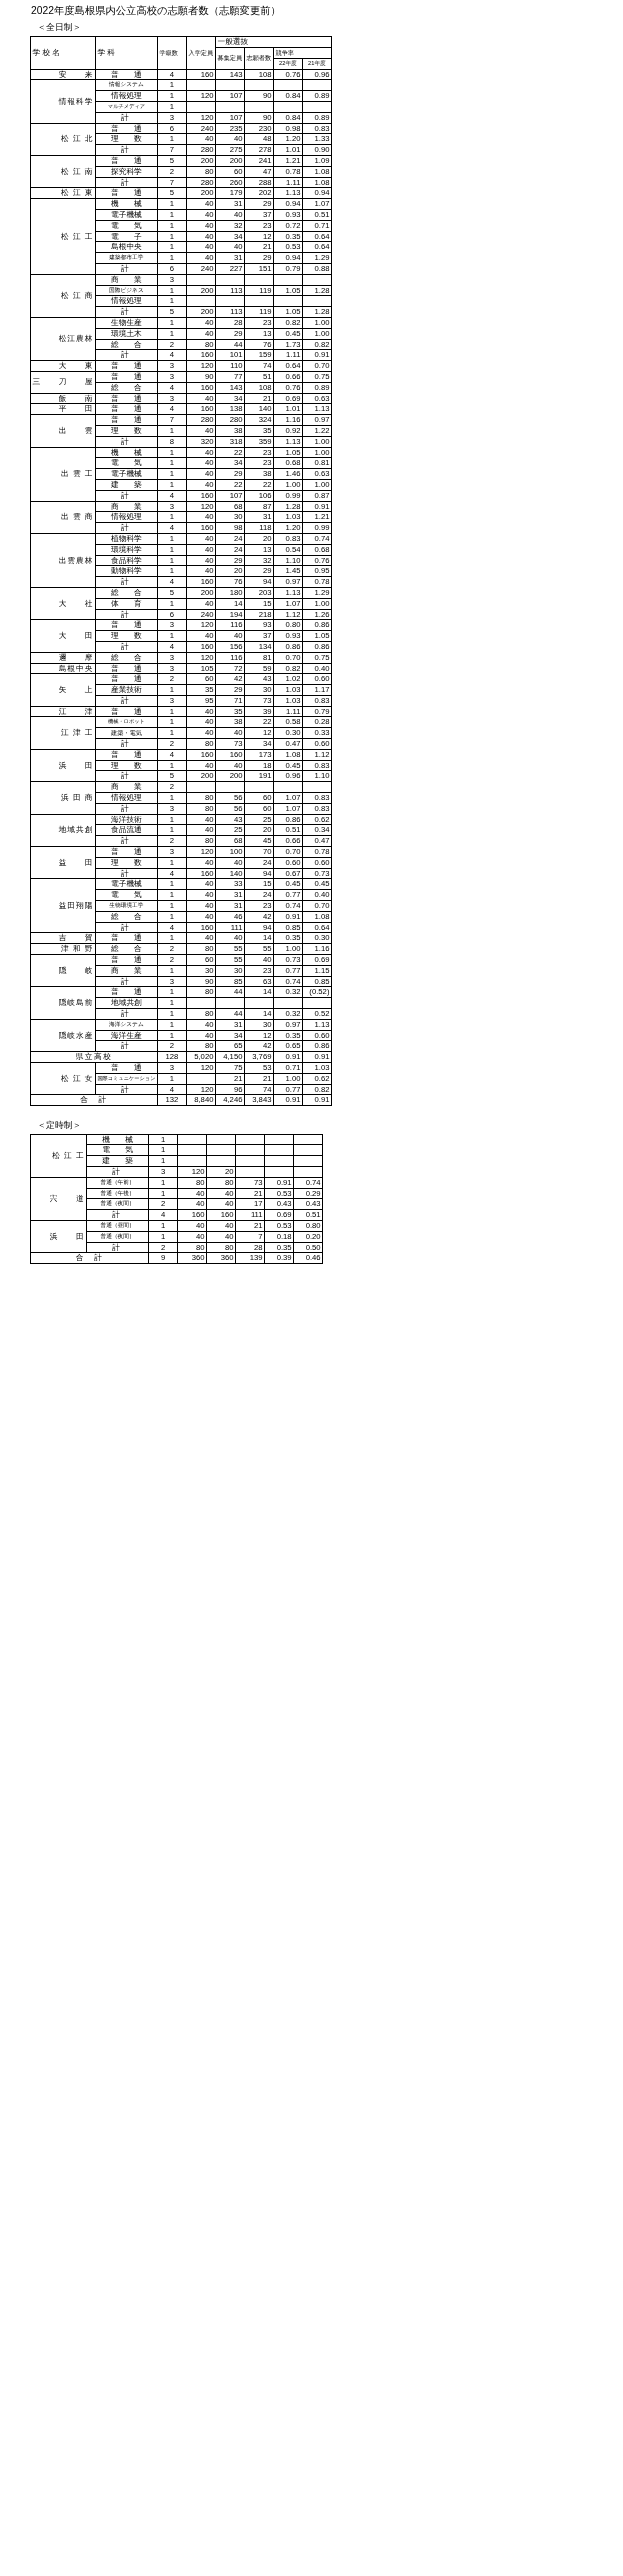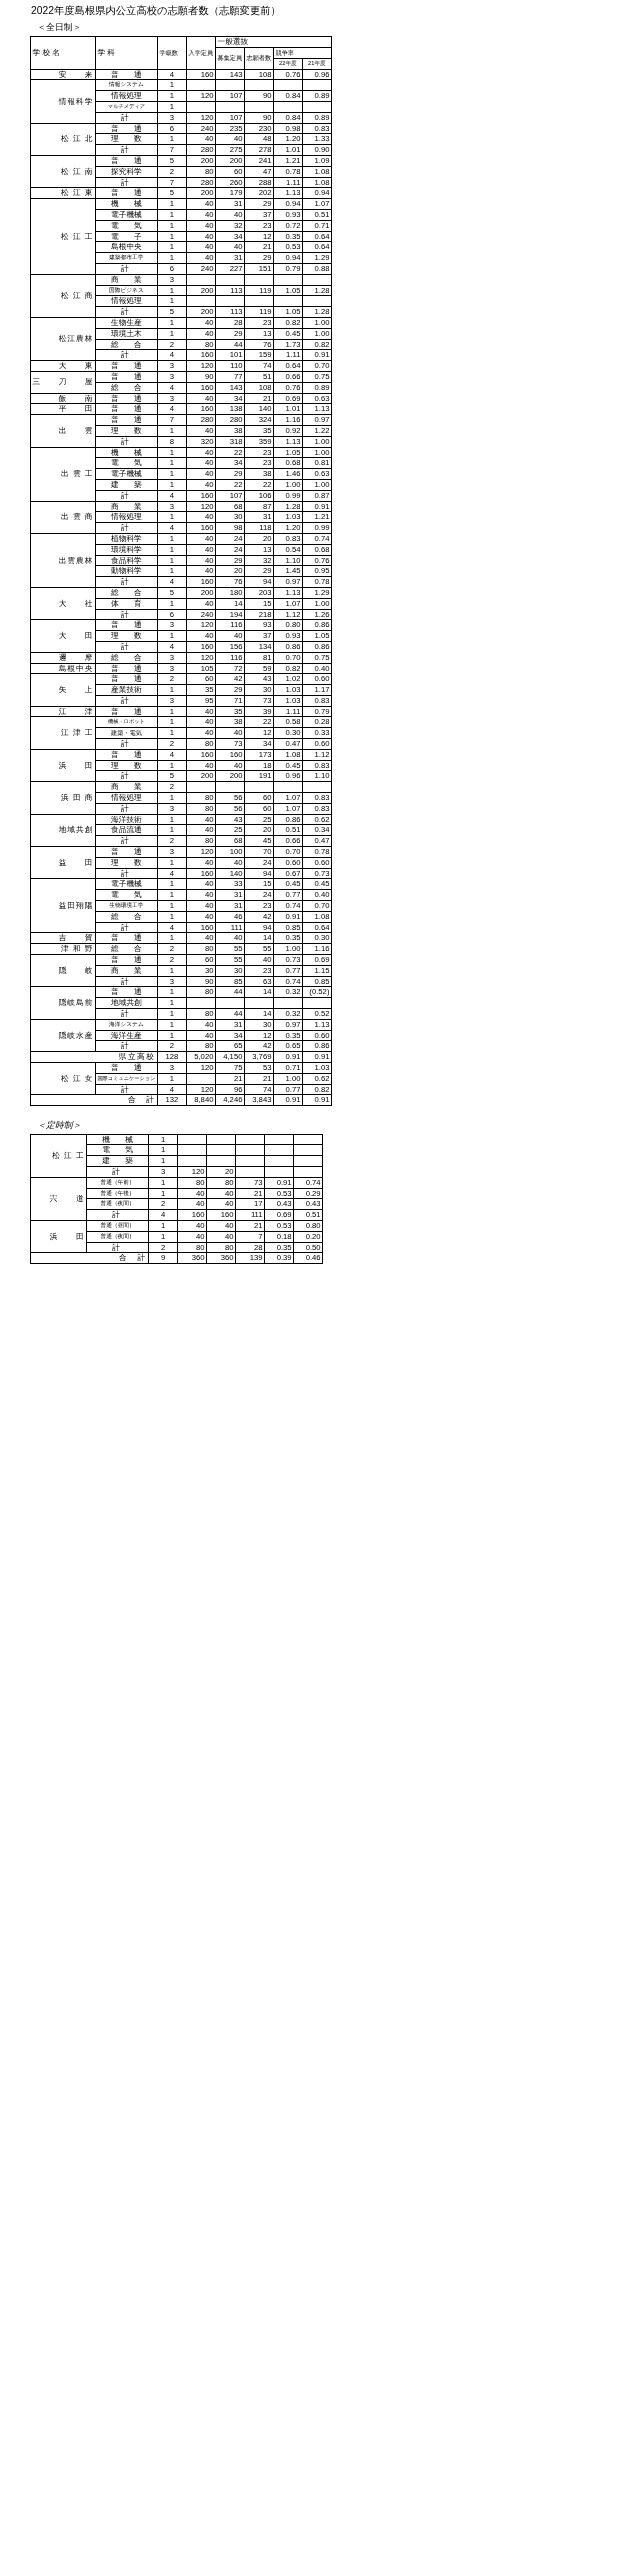--- a/index.html
+++ b/index.html
@@ -19,21 +19,20 @@
     margin: 1px 0 4.1px 1px;
     white-space: nowrap;
   }
   .section-label {
     font-size: 8.8px;
     margin: 3.1px 0 2.1px 7.2px;
   }
   .section-label-2 {
     font-size: 8.8px;
     margin: 13.4px 0 2.1px 7.2px;
-    font-style: italic;
   }
 
   table.grid {
     border-collapse: collapse;
     table-layout: fixed;
     font-size: 7.7px;
   }
   table.grid td, table.grid th {
     border: 0.5px solid #000000;
     padding: 0 1.5px;
@@ -47,21 +46,21 @@
   .r { text-align: right; }
 
   
   .hd { vertical-align: middle; font-size: 7.7px; }
   .hd-small { font-size: 5.7px; text-align: center; }
 
   
   .school { text-align: right; vertical-align: middle; letter-spacing: 1px; }
   .course { text-align: center; }
   .total-label { text-align: center; letter-spacing: 3.1px; }
-  .spread2 { letter-spacing: 1.5px; text-align: right; }
+  .spread2 { letter-spacing: 1.5px; }
   .tiny { font-size: 5.2px; }
   .tiny11 { font-size: 5.7px; }
   .tiny12 { font-size: 6.2px; }
 </style>
 </head>
 <body>
 
 <div class="page">
 
   <div class="doc-title">2022年度島根県内公立高校の志願者数（志願変更前）</div>

